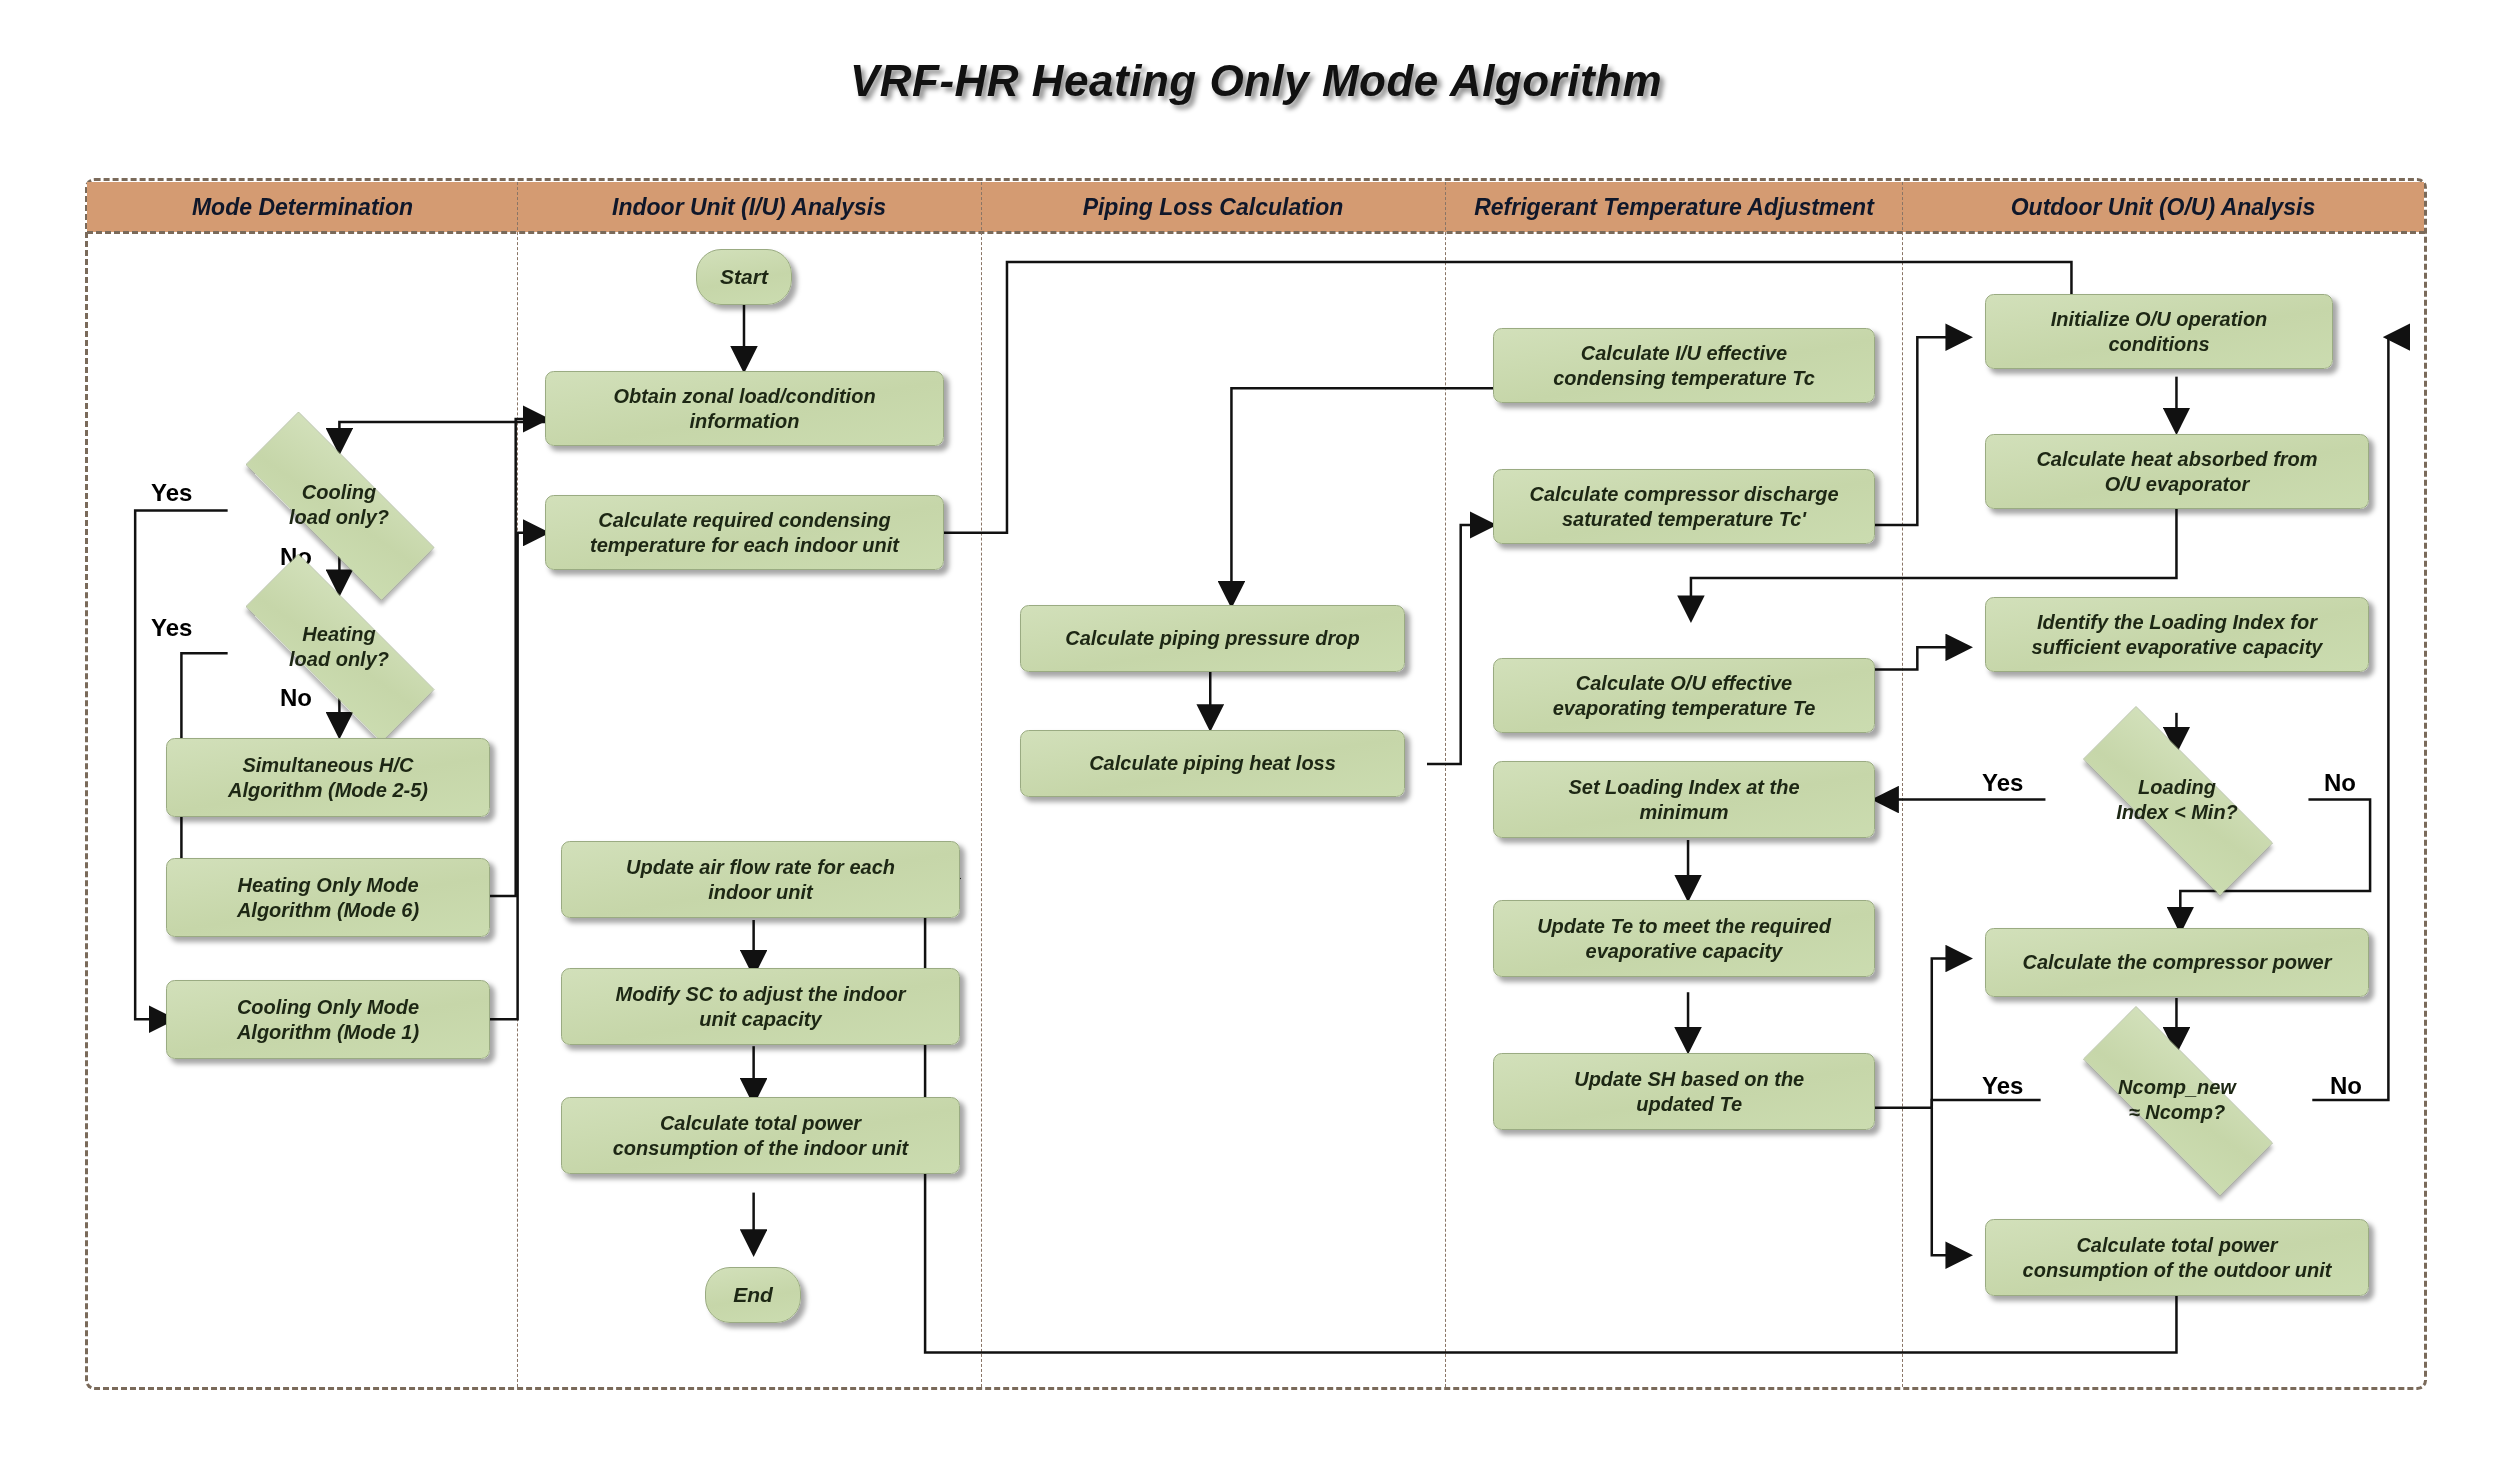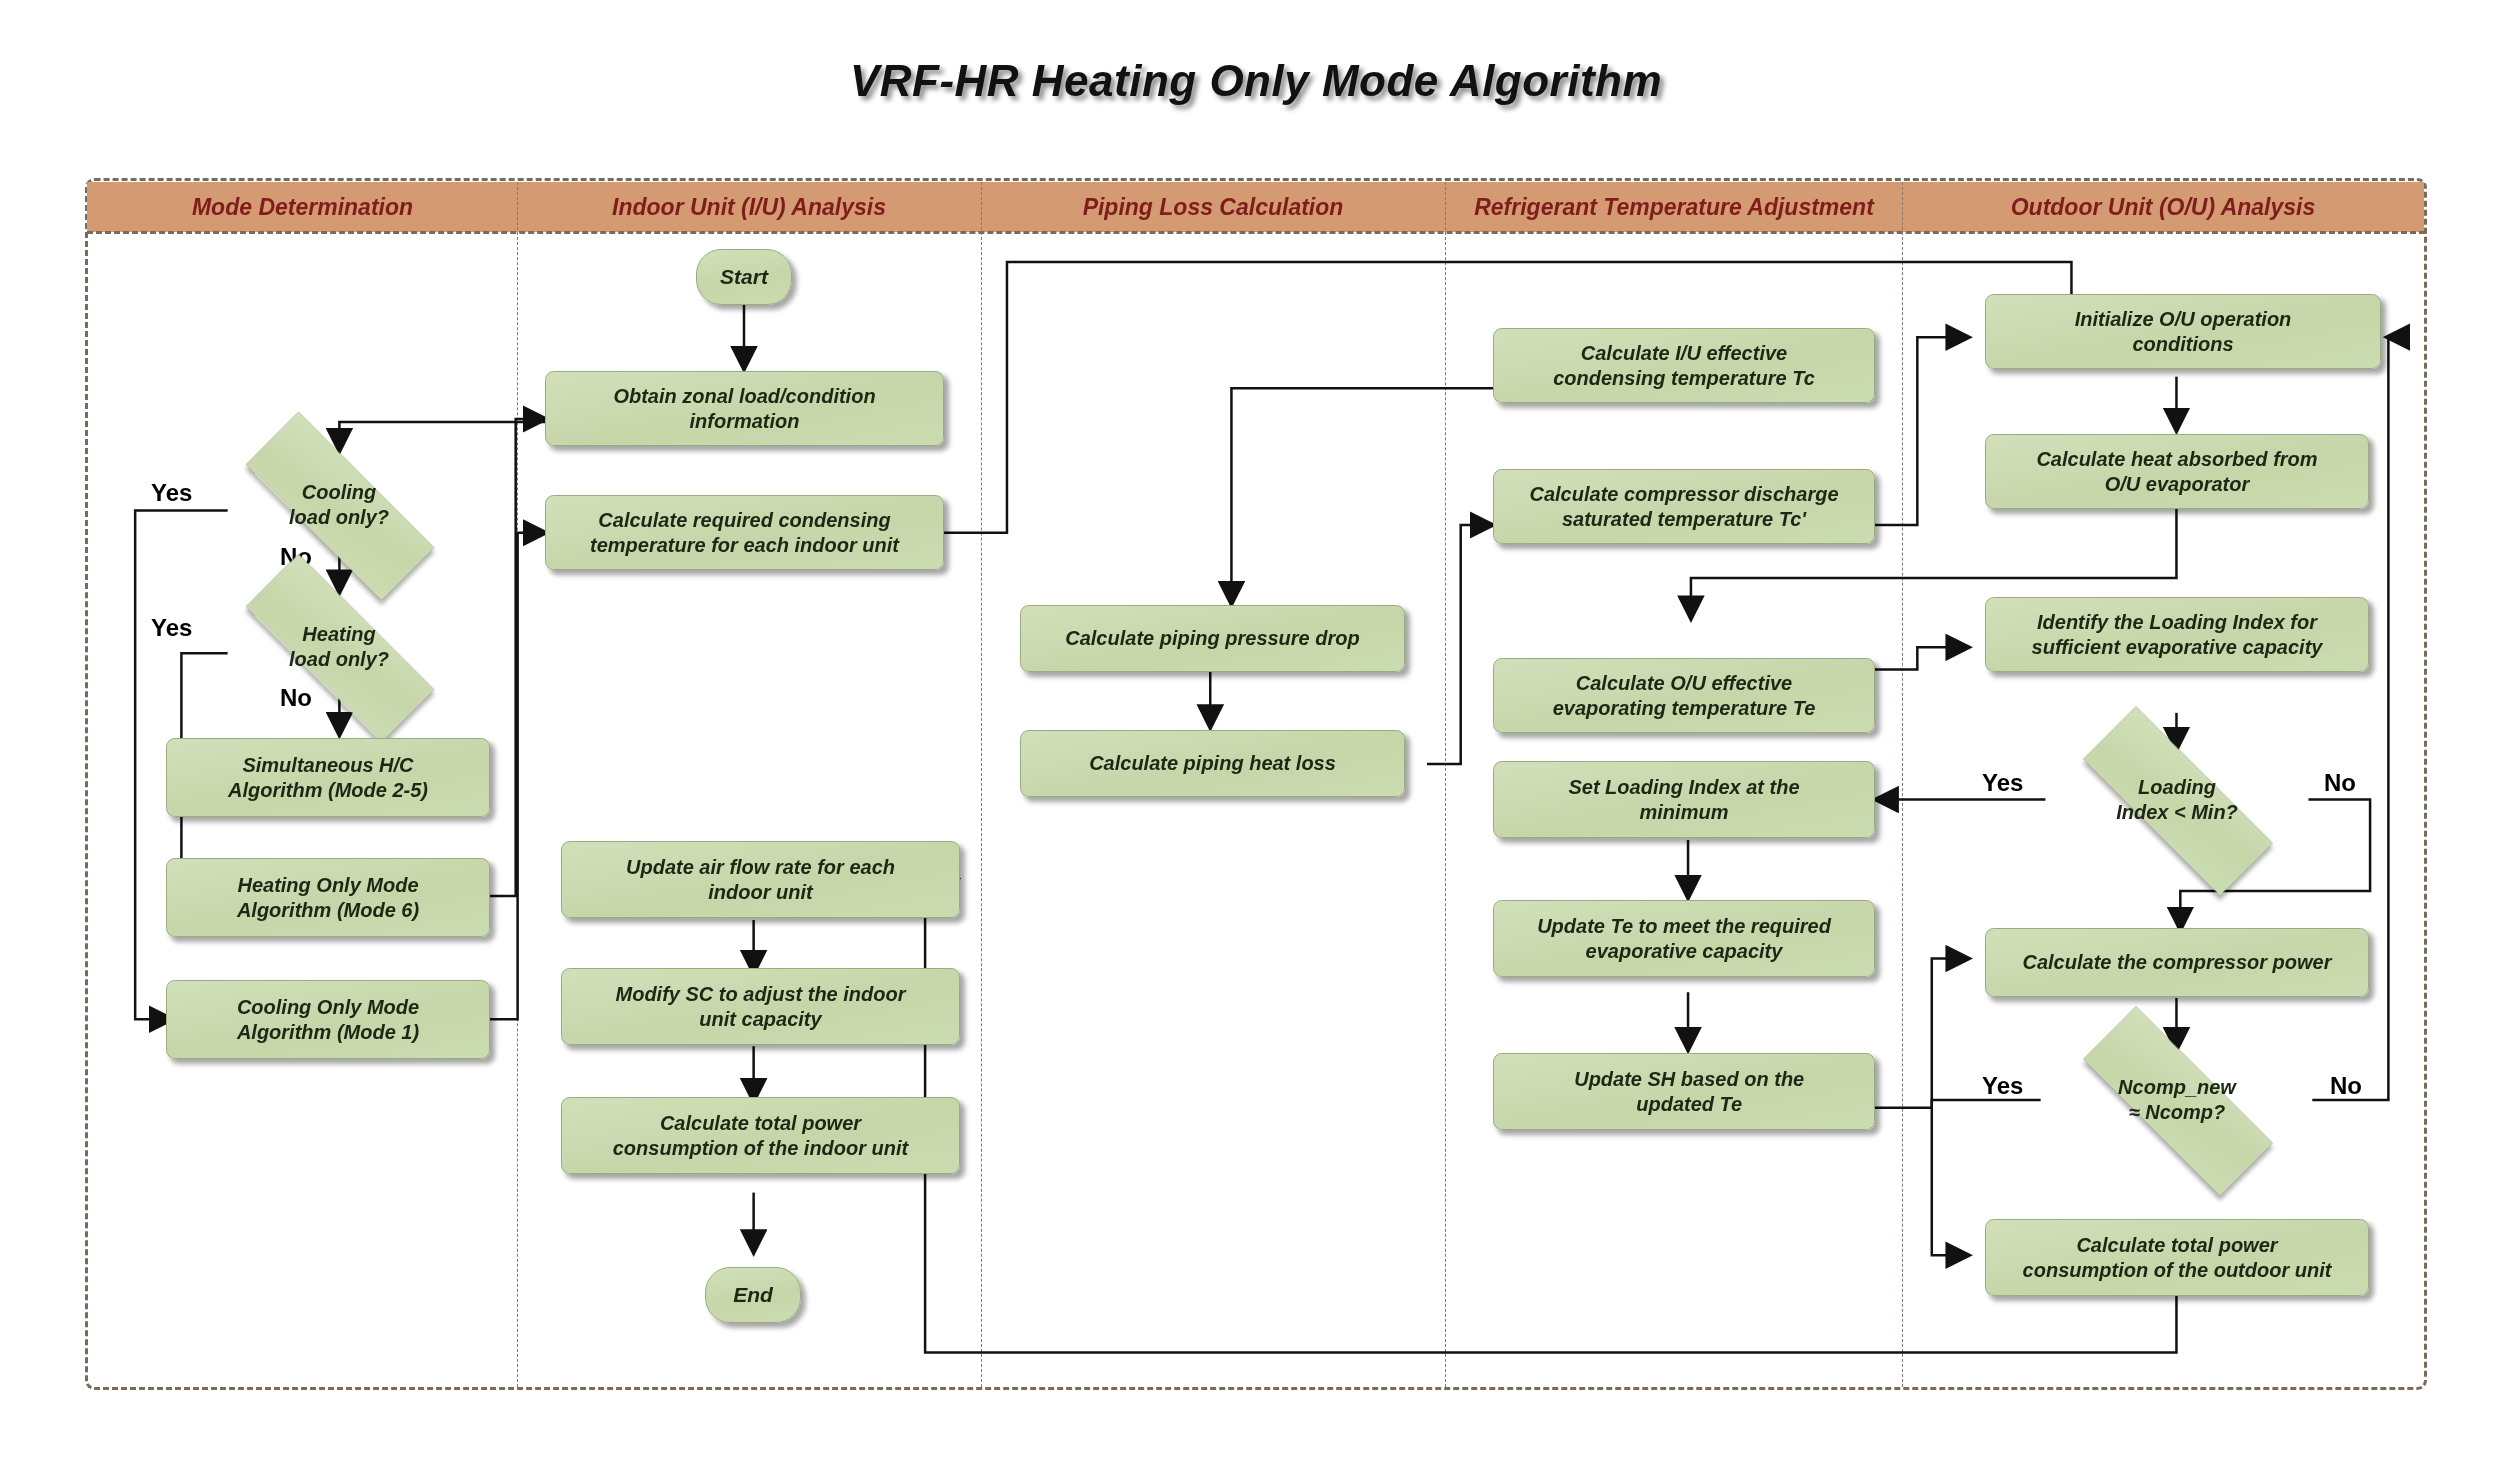--- a/index.html
+++ b/index.html
@@ -20,21 +20,21 @@
   #frame{
     position:absolute;left:85px;top:178px;width:2342px;height:1212px;
     border:3.9px dashed #7a6a5a;border-radius:9.6px;box-sizing:border-box;
   }
 
   
   .hdr{
     position:absolute;top:182px;height:50px;
     background:#d49b72;
     display:flex;align-items:center;justify-content:center;
-    font-size:23px;font-weight:bold;font-style:italic;color:#7f1d1d;
+    font-size:23px;font-weight:bold;font-style:italic;color:#0f172a;
     box-sizing:border-box;white-space:nowrap;
   }
   #hdr-row-underline{
     position:absolute;left:87px;top:231px;width:2338px;height:0;
     border-top:3.9px dashed #7a6a5a;
   }
 
   
   .lane-div{
     position:absolute;top:182px;height:1205px;width:0;
@@ -239,21 +239,21 @@
 
   <div class="node" style="left:1493px;top:761px;width:382px;height:77px;white-space:pre-line;">Set Loading Index at the
 minimum</div>
 
   <div class="node" style="left:1493px;top:900px;width:382px;height:77px;white-space:pre-line;">Update Te to meet the required
 evaporative capacity</div>
 
   <div class="node" style="left:1493px;top:1053px;width:382px;height:77px;white-space:pre-line;padding-left:20px;">Update SH based on the
 updated Te</div>
 
-  <div class="node" style="left:1985px;top:294px;width:396px;height:75px;white-space:pre-line;">Initialize O/U operation
+  <div class="node" style="left:1985px;top:294px;width:348px;height:75px;white-space:pre-line;">Initialize O/U operation
 conditions</div>
 
   <div class="node" style="left:1985px;top:434px;width:384px;height:75px;white-space:pre-line;">Calculate heat absorbed from
 O/U evaporator</div>
 
   <div class="node" style="left:1985px;top:597px;width:384px;height:75px;white-space:pre-line;">Identify the Loading Index for
 sufficient evaporative capacity</div>
 
   <div class="dia" style="left:2041px;top:748px;width:272px;height:104px;">
     <div class="dshape"></div>

